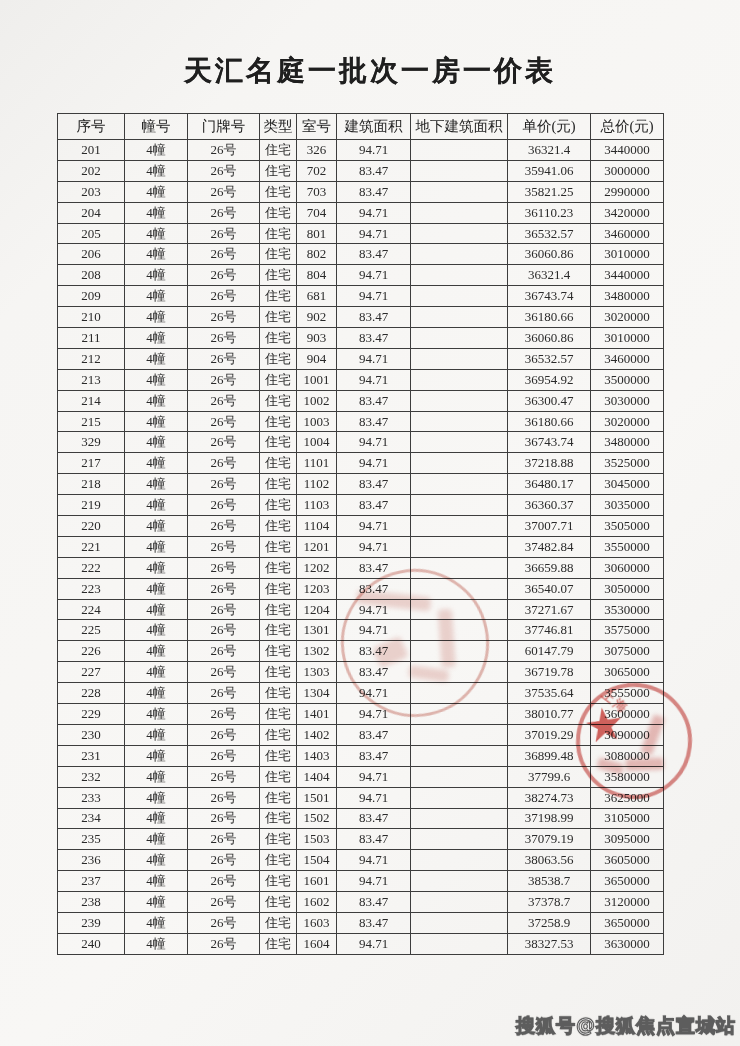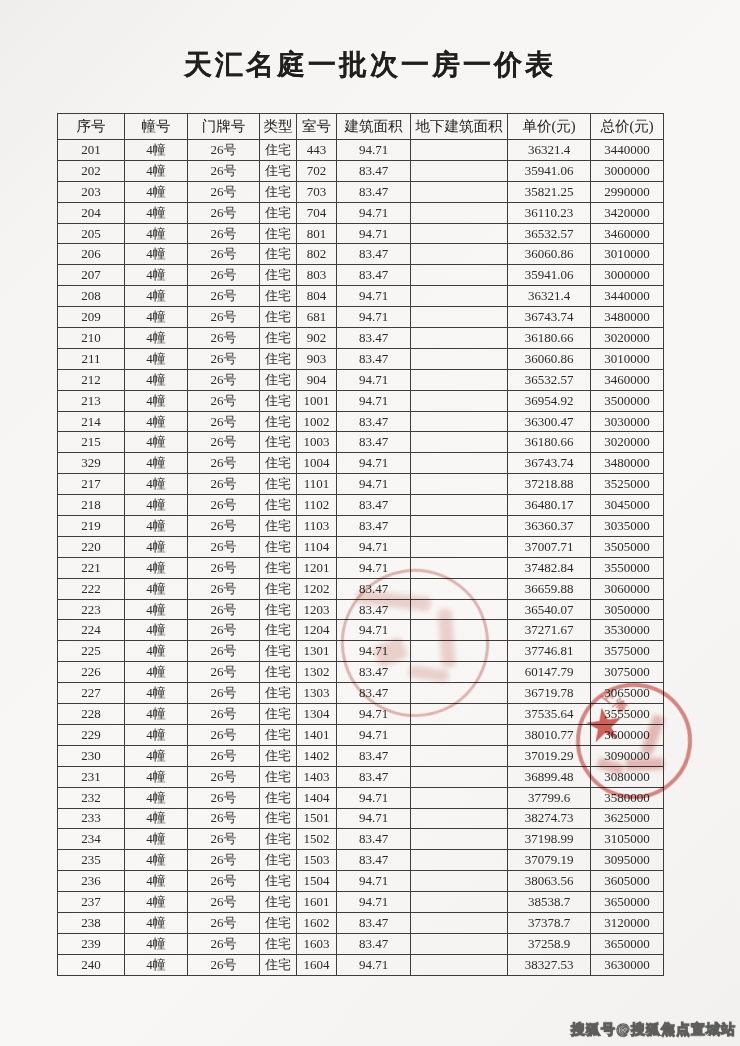--- a/index.html
+++ b/index.html
@@ -5,21 +5,21 @@
   html,body{margin:0;padding:0;}
   body{
     width:740px;height:1046px;position:relative;overflow:hidden;
     background:linear-gradient(135deg,#efeeec 0%,#f6f5f3 18%,#f8f7f5 60%,#f2f1ef 100%);
     font-family:"Liberation Serif","DejaVu Serif",serif;
     color:#262626;
   }
   .page{position:absolute;inset:0;}
 
   .doc-title{
-    position:absolute;top:46px;left:0;width:100%;
+    position:absolute;top:52px;left:0;width:100%;
     text-align:center;font-size:28px;font-weight:700;letter-spacing:3px;
     color:#1f1f1f;margin:0;
     text-shadow:0 0 .4px #3a3a3a;
   }
 
   table.price-table{
     position:absolute;left:57px;top:91px;width:606px;
     border-collapse:collapse;table-layout:fixed;
     background:transparent;
     margin-top:22px;
@@ -77,21 +77,21 @@
     position:absolute;background:rgba(193,44,38,.3);
     border-radius:3px;filter:blur(2px);
   }
   .sr1{left:66px;top:26px;width:12px;height:40px;transform:rotate(14deg);}
   .sr2{left:48px;top:70px;width:38px;height:12px;transform:rotate(-8deg);}
   .sr3{left:20px;top:76px;width:26px;height:11px;transform:rotate(10deg);}
 
   .watermark{
     position:absolute;right:4px;bottom:7px;
     font-family:"DejaVu Sans","Liberation Sans",sans-serif;
-    font-size:14px;font-weight:700;letter-spacing:1px;
+    font-size:19px;font-weight:700;letter-spacing:1px;
     color:rgba(255,255,255,.96);
     -webkit-text-stroke:1.1px #5d5d5d;
     text-shadow:0 1px 1px rgba(70,70,70,.45),0 -1px 1px rgba(70,70,70,.35);
   }
 </style>
 </head>
 <body>
 
 <div class="page">
 
@@ -121,21 +121,21 @@
           <th>单价(元)</th>
           <th>总价(元)</th>
         </tr>
     </thead>
     <tbody id="table-body">
         <tr>
           <td>201</td>
           <td>4幢</td>
           <td>26号</td>
           <td>住宅</td>
-          <td>443</td>
+          <td>326</td>
           <td>94.71</td>
           <td></td>
           <td>36321.4</td>
           <td>3440000</td>
         </tr>
         <tr>
           <td>202</td>
           <td>4幢</td>
           <td>26号</td>
           <td>住宅</td>
@@ -181,31 +181,20 @@
         <tr>
           <td>206</td>
           <td>4幢</td>
           <td>26号</td>
           <td>住宅</td>
           <td>802</td>
           <td>83.47</td>
           <td></td>
           <td>36060.86</td>
           <td>3010000</td>
-        </tr>
-        <tr>
-          <td>207</td>
-          <td>4幢</td>
-          <td>26号</td>
-          <td>住宅</td>
-          <td>803</td>
-          <td>83.47</td>
-          <td></td>
-          <td>35941.06</td>
-          <td>3000000</td>
         </tr>
         <tr>
           <td>208</td>
           <td>4幢</td>
           <td>26号</td>
           <td>住宅</td>
           <td>804</td>
           <td>94.71</td>
           <td></td>
           <td>36321.4</td>

